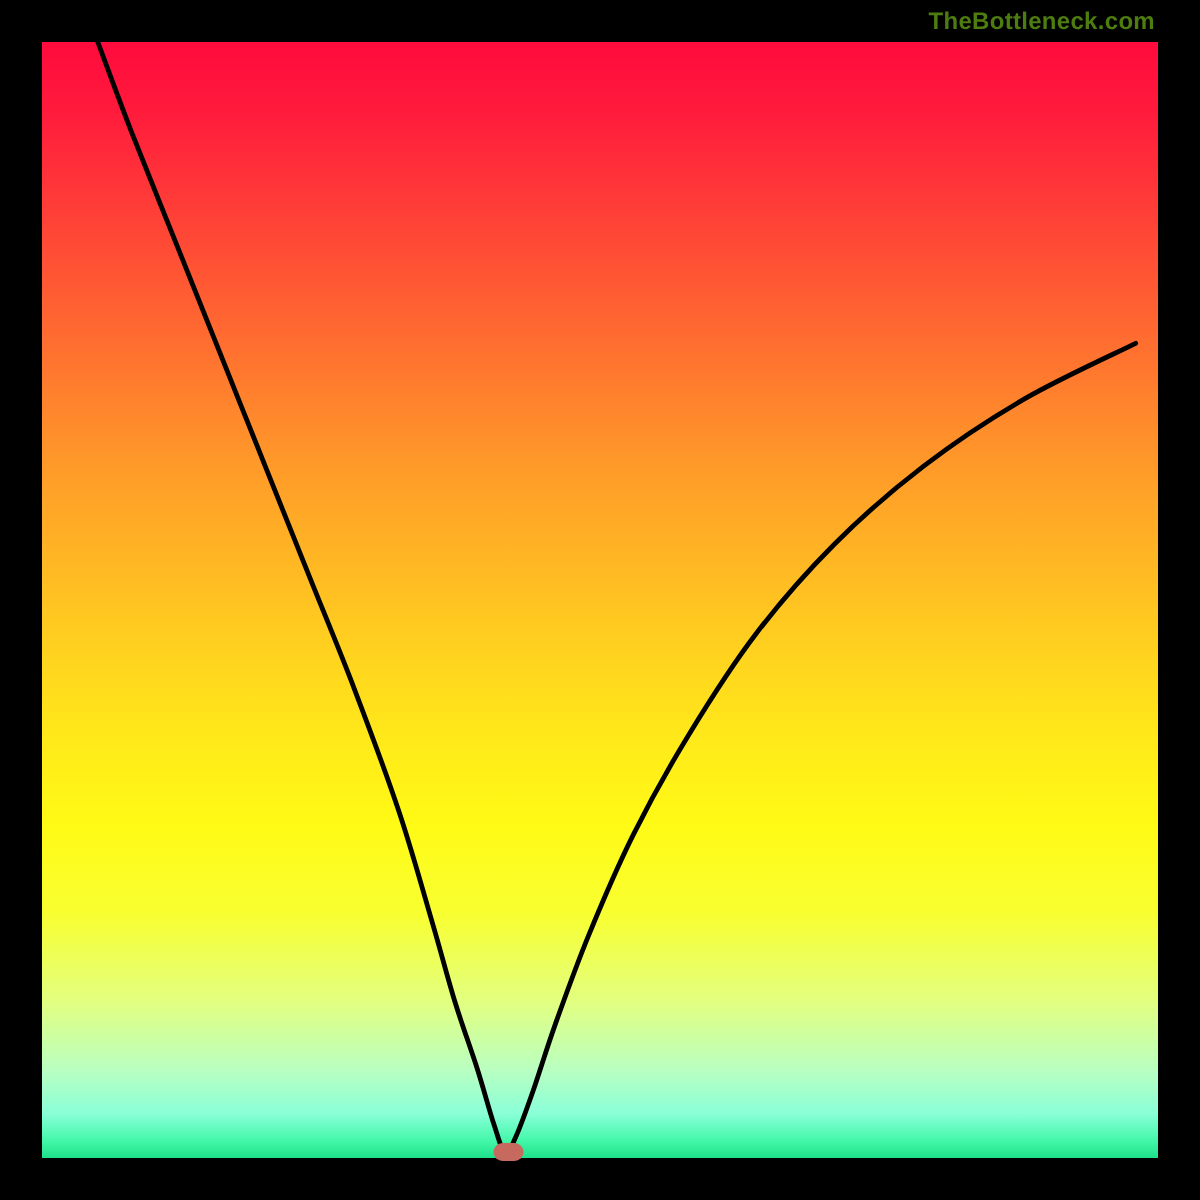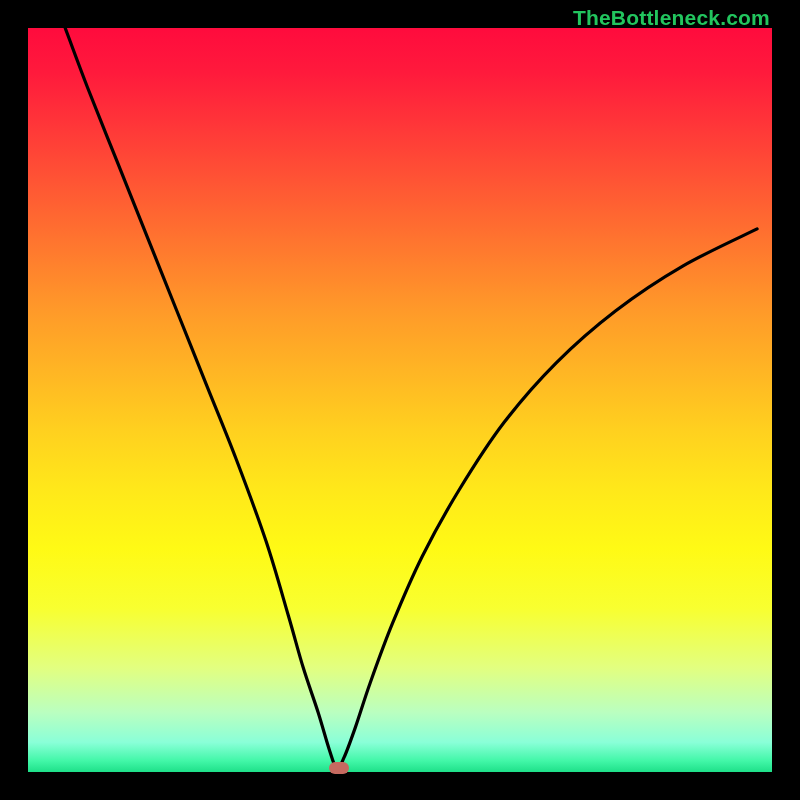--- a/index.html
+++ b/index.html
@@ -33,23 +33,23 @@
       #8affd8 96%,
       #42f7a8 98.5%,
       #1ee089 100%
     );
   }
   .watermark {
     position: absolute;
     top: 6px;
     right: 30px;
     font-family: Arial, Helvetica, sans-serif;
-    font-size: 21px;
+    font-size: 16px;
     font-weight: 600;
-    color: #22c55e;
+    color: #4d7c0f;
     letter-spacing: 0.2px;
   }
   .curve {
     position: absolute;
     left: 0; top: 0;
     width: 744px;
     height: 744px;
     pointer-events: none;
   }
   .marker {

